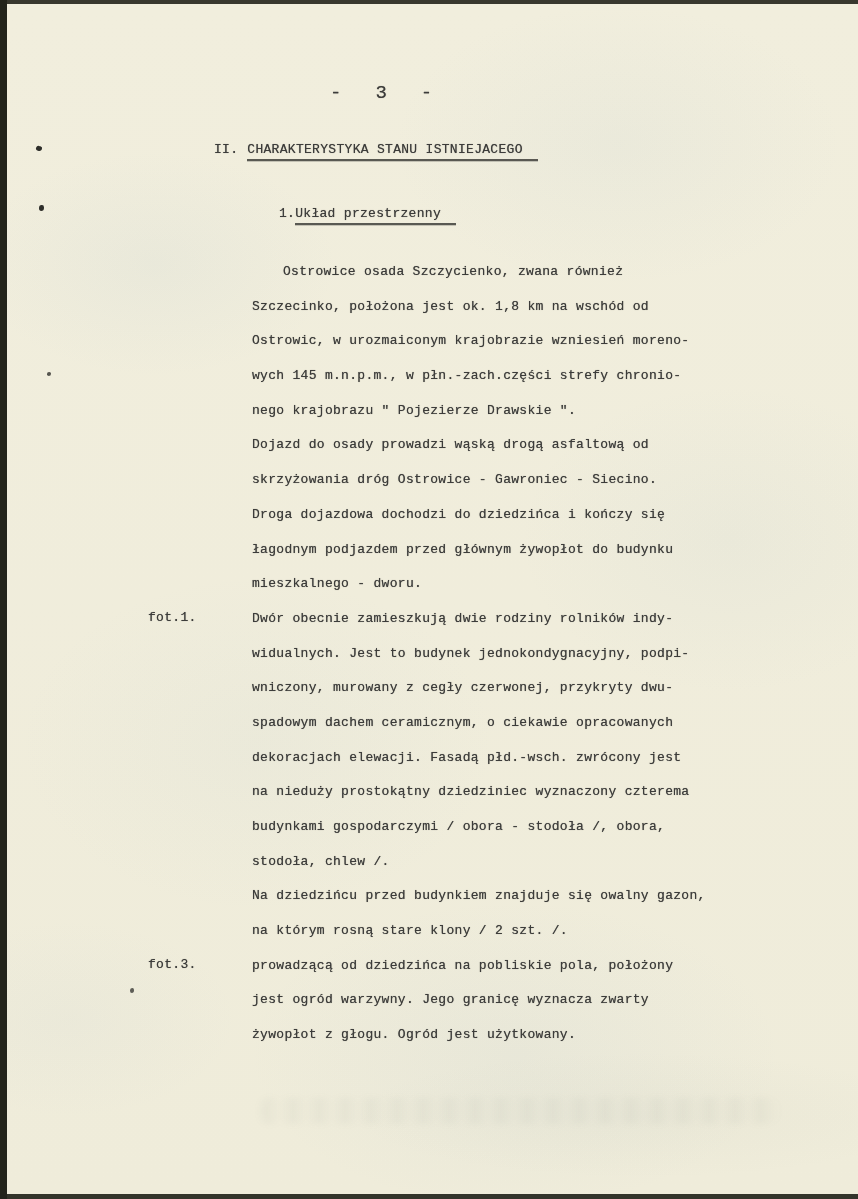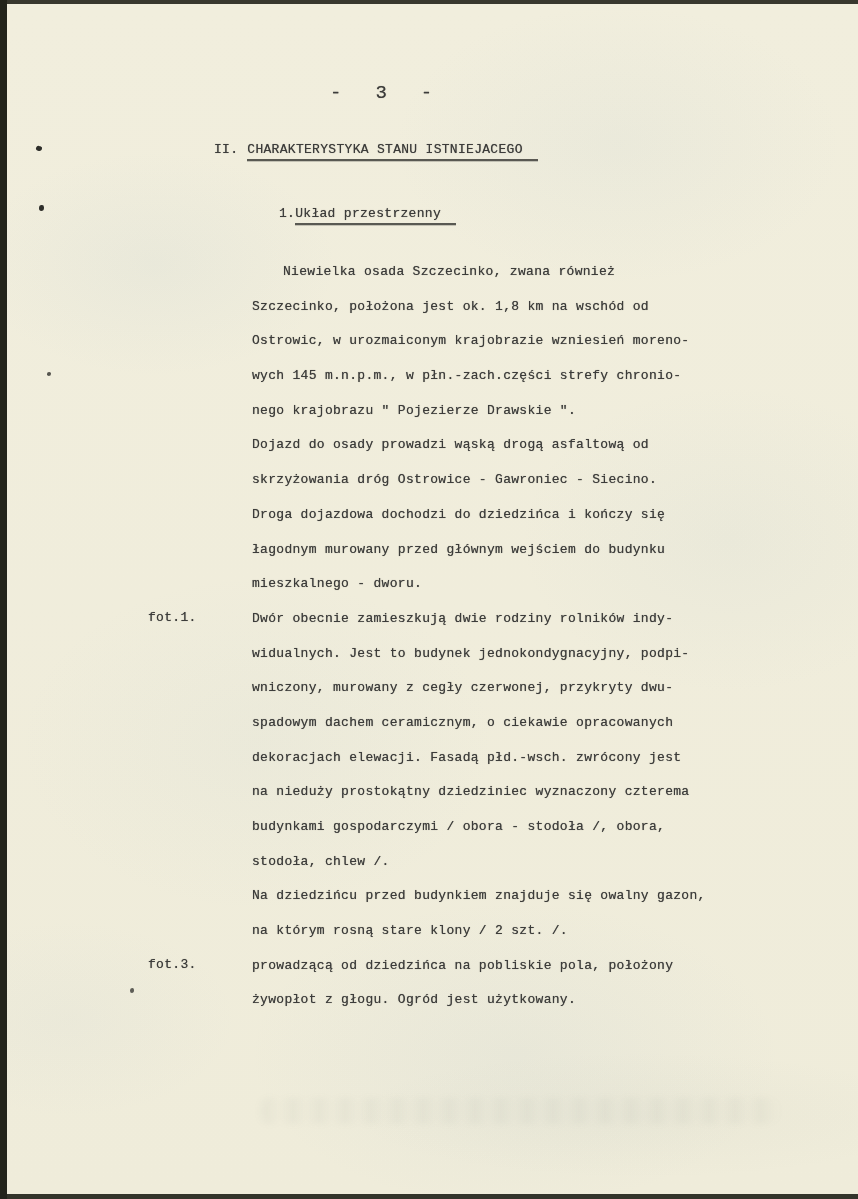--- a/index.html
+++ b/index.html
@@ -84,37 +84,38 @@
   </div>
 
   <div class="tw subsection-heading">
     <span>1.</span><span class="uline">Układ przestrzenny</span>
   </div>
 
   <div class="tw margin-label m1">fot.1.</div>
   <div class="tw margin-label m2">fot.3.</div>
 
   <div class="tw body-text">
-    <div class="line indent">Niewielka osada Szczecinko, zwana również</div>
+    <div class="line indent">Ostrowice osada Szczycienko, zwana również</div>
     <div class="line">Szczecinko, położona jest ok. 1,8 km na wschód od</div>
     <div class="line">Ostrowic, w urozmaiconym krajobrazie wzniesień moreno-</div>
     <div class="line">wych 145 m.n.p.m., w płn.-zach.części strefy chronio-</div>
     <div class="line">nego krajobrazu " Pojezierze Drawskie ".</div>
     <div class="line">Dojazd do osady prowadzi wąską drogą asfaltową od</div>
     <div class="line">skrzyżowania dróg Ostrowice - Gawroniec - Siecino.</div>
     <div class="line">Droga dojazdowa dochodzi do dziedzińca i kończy się</div>
-    <div class="line">łagodnym murowany przed głównym wejściem do budynku</div>
+    <div class="line">łagodnym podjazdem przed głównym żywopłot do budynku</div>
     <div class="line">mieszkalnego - dworu.</div>
     <div class="line">Dwór obecnie zamieszkują dwie rodziny rolników indy-</div>
     <div class="line">widualnych. Jest to budynek jednokondygnacyjny, podpi-</div>
     <div class="line">wniczony, murowany z cegły czerwonej, przykryty dwu-</div>
     <div class="line">spadowym dachem ceramicznym, o ciekawie opracowanych</div>
     <div class="line">dekoracjach elewacji. Fasadą płd.-wsch. zwrócony jest</div>
     <div class="line">na nieduży prostokątny dziedziniec wyznaczony czterema</div>
     <div class="line">budynkami gospodarczymi / obora - stodoła /, obora,</div>
     <div class="line">stodoła, chlew /.</div>
     <div class="line">Na dziedzińcu przed budynkiem znajduje się owalny gazon,</div>
     <div class="line">na którym rosną stare klony / 2 szt. /.</div>
     <div class="line">prowadzącą od dziedzińca na pobliskie pola, położony</div>
+    <div class="line">jest ogród warzywny. Jego granicę wyznacza zwarty</div>
     <div class="line">żywopłot z głogu. Ogród jest użytkowany.</div>
   </div>
 
 </div>
 
 </body></html>

